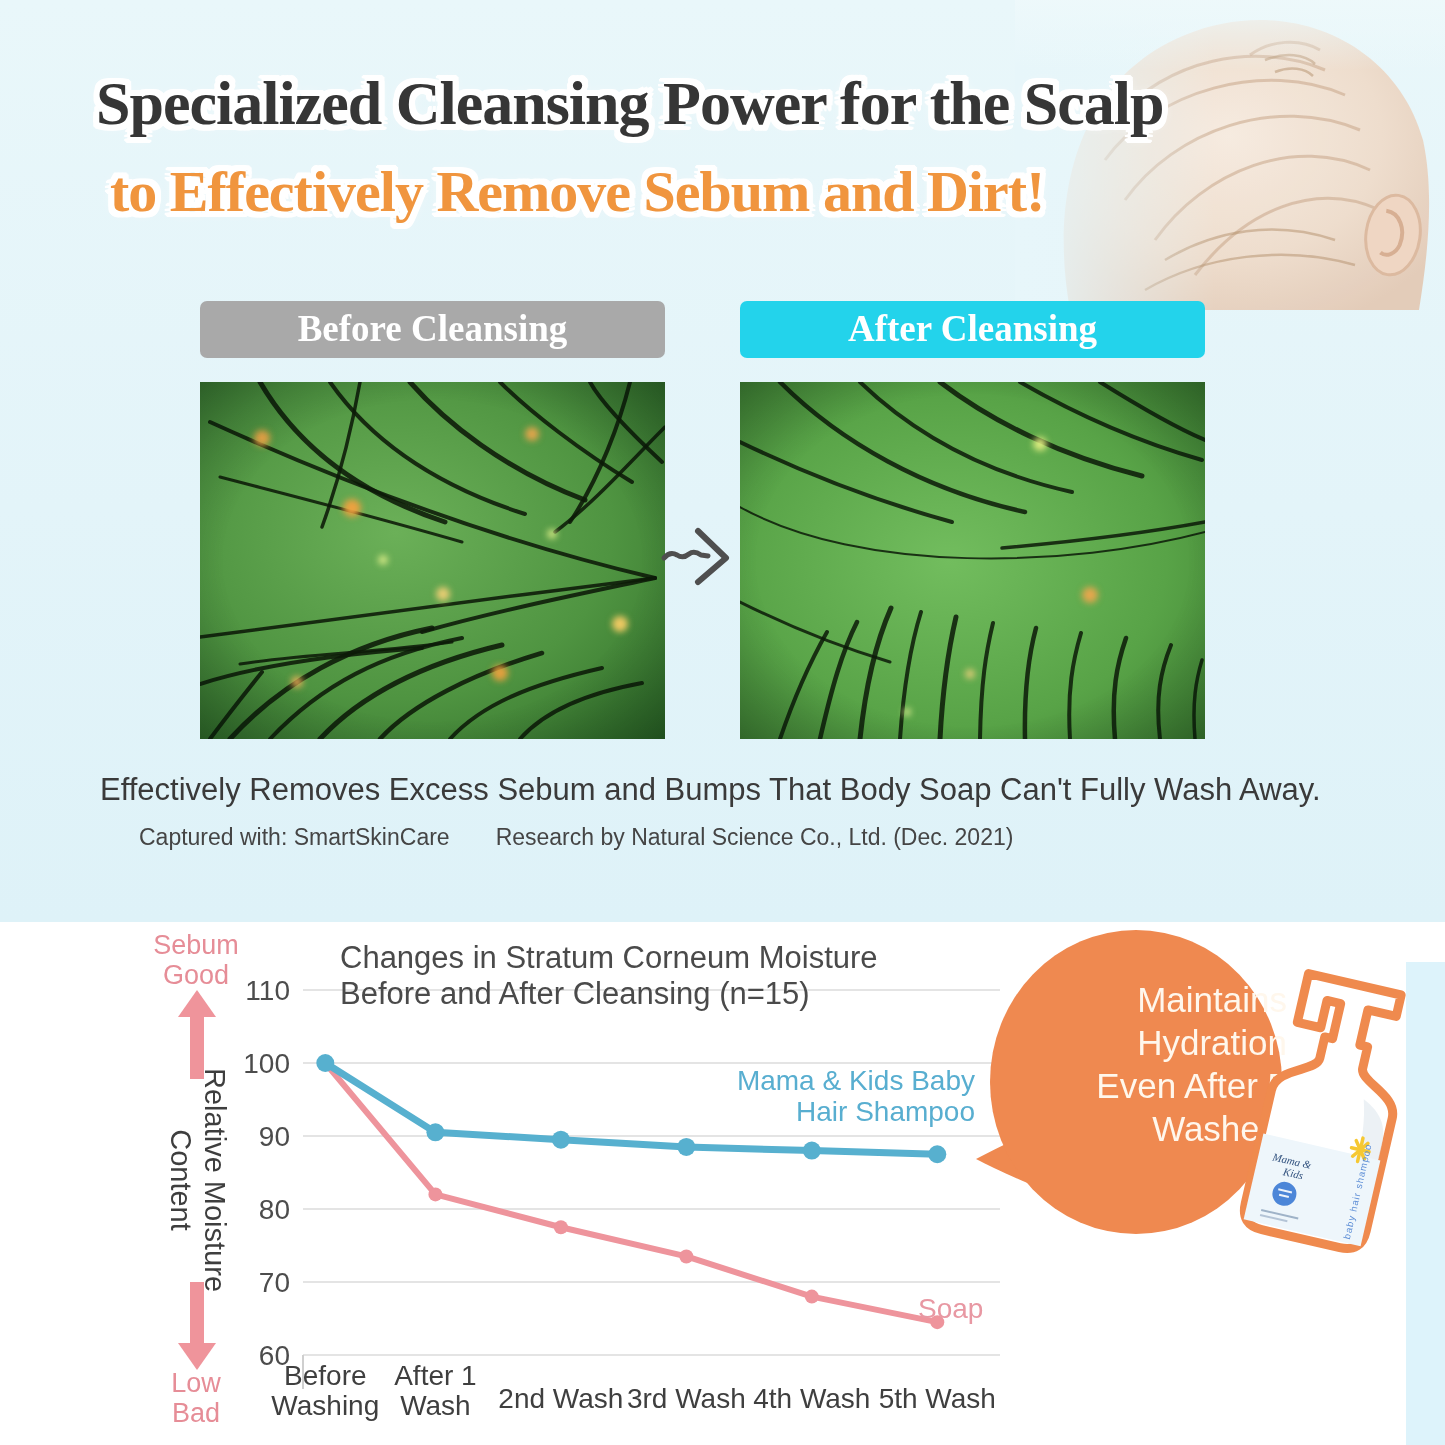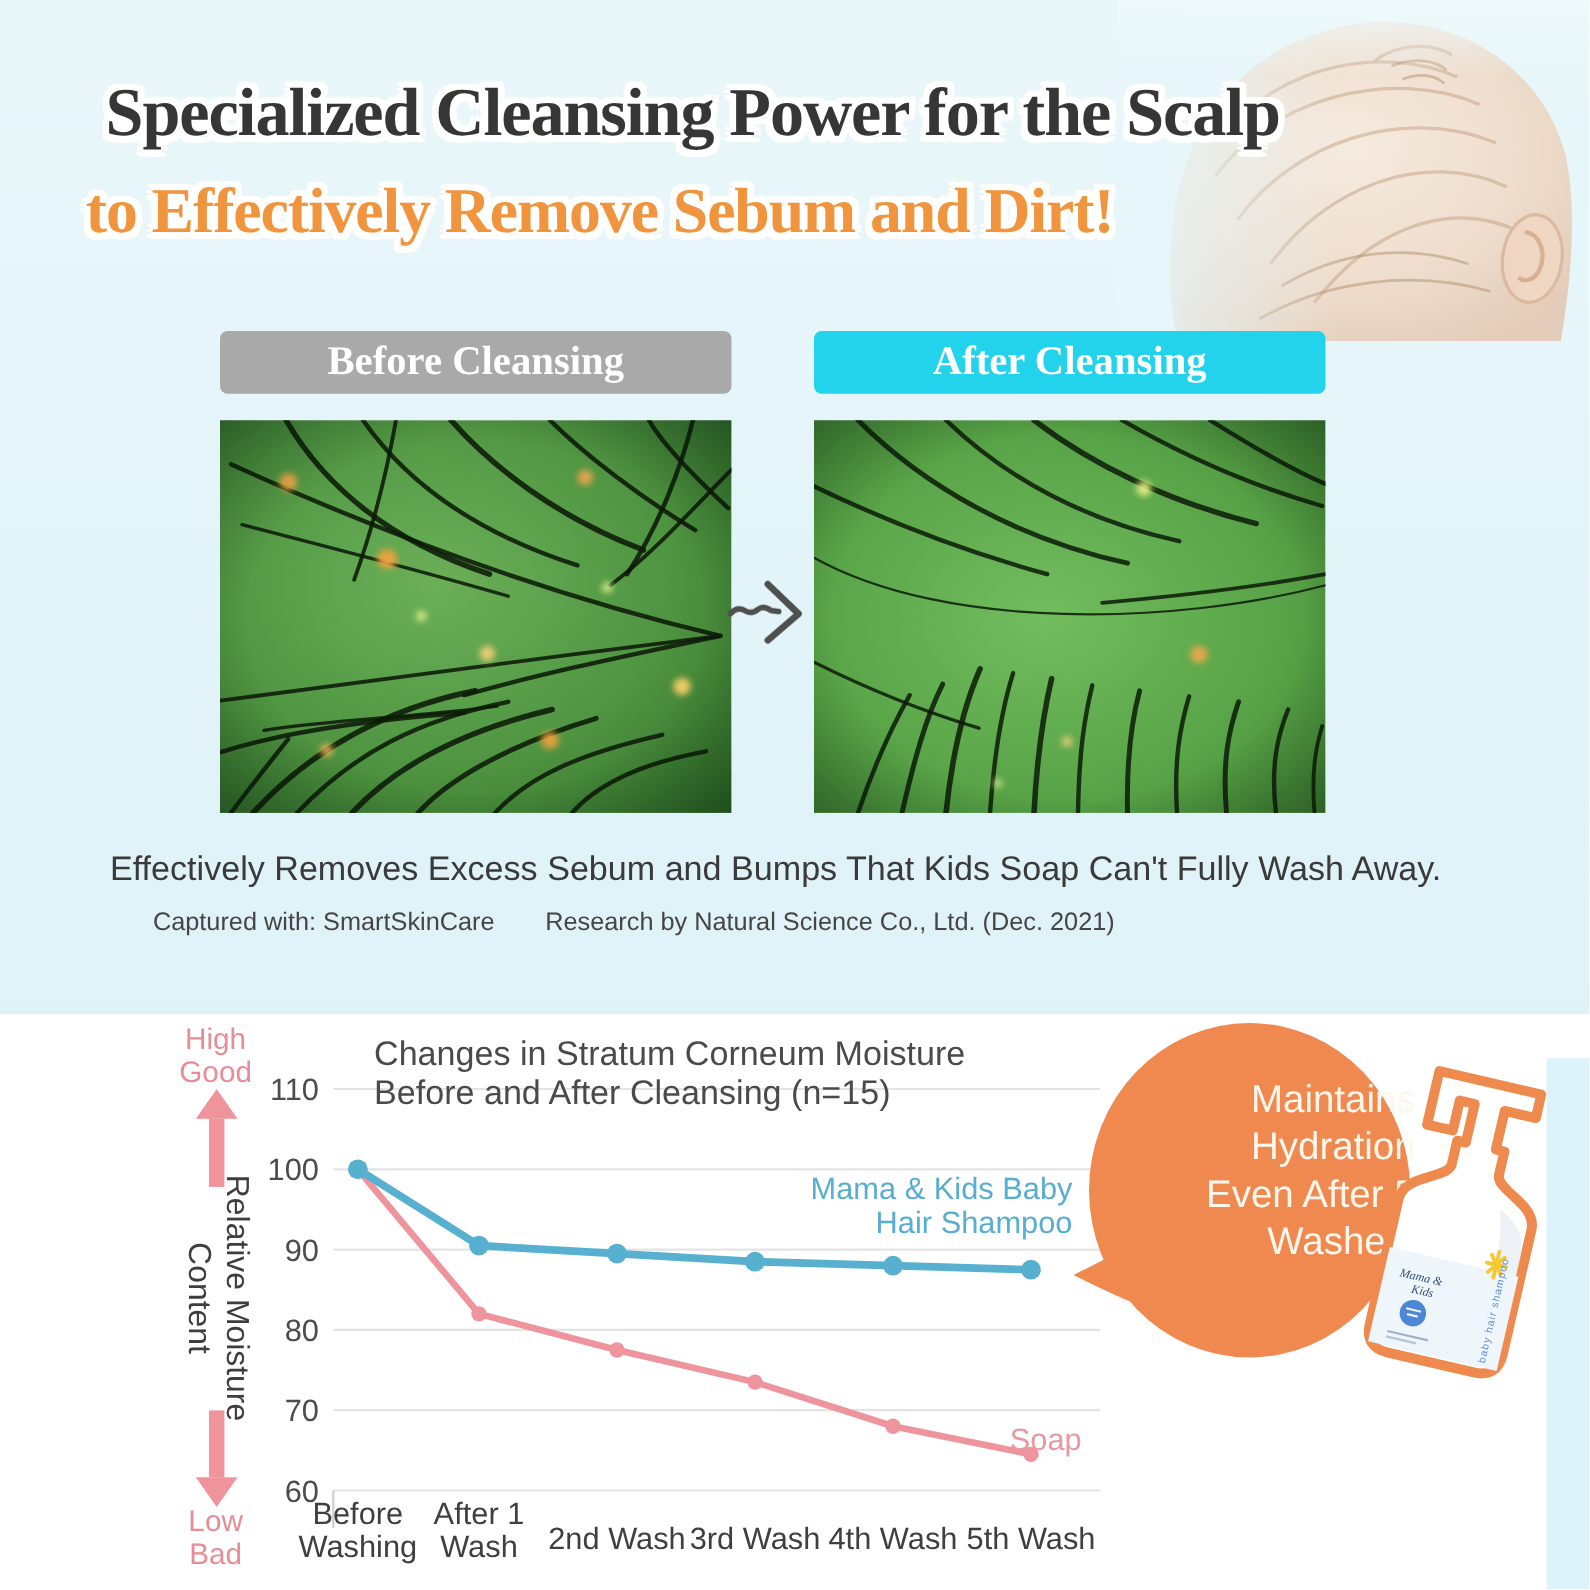--- a/index.html
+++ b/index.html
@@ -8,21 +8,21 @@
   
   #top-section{position:absolute;left:0;top:0;width:1445px;height:922px;
      background:linear-gradient(180deg,#e9f7fa 0%,#e3f4f9 55%,#def2f8 100%);}
   #baby-photo{position:absolute;right:0;top:0;width:430px;height:310px;}
   .title-line{position:absolute;white-space:nowrap;font-family:"Liberation Serif",serif;font-weight:bold;
      text-shadow:-5px -5px 0 #fff,5px -5px 0 #fff,-5px 5px 0 #fff,5px 5px 0 #fff,
        -6px 0 0 #fff,6px 0 0 #fff,0 -6px 0 #fff,0 6px 0 #fff,
        -4px -6px 0 #fff,4px 6px 0 #fff,6px -4px 0 #fff,-6px 4px 0 #fff,
        4px -6px 0 #fff,-4px 6px 0 #fff,0 0 14px rgba(255,255,255,.95);}
   #title-line1{left:96px;top:68px;font-size:62px;color:#363636;letter-spacing:-1px;}
-  #title-line2{left:78px;top:158px;font-size:58px;color:#f0953e;letter-spacing:-1px;}
+  #title-line2{left:110px;top:158px;font-size:58px;color:#f0953e;letter-spacing:-1px;}
   .img-label{position:absolute;top:301px;width:465px;height:57px;border-radius:7px;
      color:#fff;font-family:"Liberation Serif",serif;font-weight:bold;font-size:37px;
      text-align:center;line-height:56px;}
   #label-before{left:200px;background:#a9a9a9;}
   #label-after{left:740px;background:#23d3eb;}
   .scalp-img{position:absolute;top:382px;width:465px;height:357px;}
   #scalp-before{left:200px;}
   #scalp-after{left:740px;}
   #between-arrow{position:absolute;left:660px;top:518px;width:80px;height:76px;}
   #caption-main{position:absolute;left:100px;top:772px;font-size:31px;color:#3a3a3a;}
@@ -208,21 +208,21 @@
         <g filter="url(#blur2)">
           <circle cx="300" cy="62" r="7" fill="#e9f284" opacity="0.9"></circle>
           <circle cx="350" cy="213" r="8" fill="#f2a64c" opacity="0.9"></circle>
           <circle cx="230" cy="292" r="5" fill="#f6d27e" opacity="0.8"></circle>
           <circle cx="167" cy="330" r="4" fill="#eef59a" opacity="0.75"></circle>
         </g>
         <rect width="465" height="357" fill="url(#vigA)"></rect>
       </svg>
     </div>
 
-    <div id="caption-main">Effectively Removes Excess Sebum and Bumps That Kids Soap Can't Fully Wash Away.</div>
+    <div id="caption-main">Effectively Removes Excess Sebum and Bumps That Body Soap Can't Fully Wash Away.</div>
     <div id="caption-source">
       <span>Captured with: SmartSkinCare</span><span class="gap"></span><span>Research by Natural Science Co., Ltd. (Dec. 2021)</span>
     </div>
   </div>
 
   <div id="bottom-section">
     <div id="right-strip"></div>
 
     <svg id="chart-svg" viewBox="0 0 1445 523">
         <line x1="303" x2="1000" y1="68" y2="68" stroke="#e4e4e4" stroke-width="2"></line>
@@ -261,21 +261,21 @@
         <circle cx="435.43" cy="210.35" r="9" fill="#57b0cf"></circle>
         <circle cx="560.89" cy="217.65" r="9" fill="#57b0cf"></circle>
         <circle cx="686.35" cy="224.95" r="9" fill="#57b0cf"></circle>
         <circle cx="811.81" cy="228.6" r="9" fill="#57b0cf"></circle>
         <circle cx="937.27" cy="232.25" r="9" fill="#57b0cf"></circle>
         <text x="975" y="168" text-anchor="end" font-size="28" fill="#58aed0" font-family="Liberation Sans, sans-serif">Mama &amp; Kids Baby</text>
         <text x="975" y="199" text-anchor="end" font-size="28" fill="#58aed0" font-family="Liberation Sans, sans-serif">Hair Shampoo</text>
       </svg>
 
     <div id="note-high" class="pink-note">
-      <div>High</div>
+      <div>Sebum</div>
       <div>Good</div>
     </div>
     <div id="arrow-up" class="axis-arrow">
       <svg width="40" height="90" viewBox="0 0 40 90">
         <polygon points="20,0 39,27 1,27" fill="#ef949b"></polygon>
         <rect x="13" y="27" width="14" height="62" fill="#ef949b"></rect>
       </svg>
     </div>
     <div id="y-axis-label">
       <div>Relative Moisture</div>

